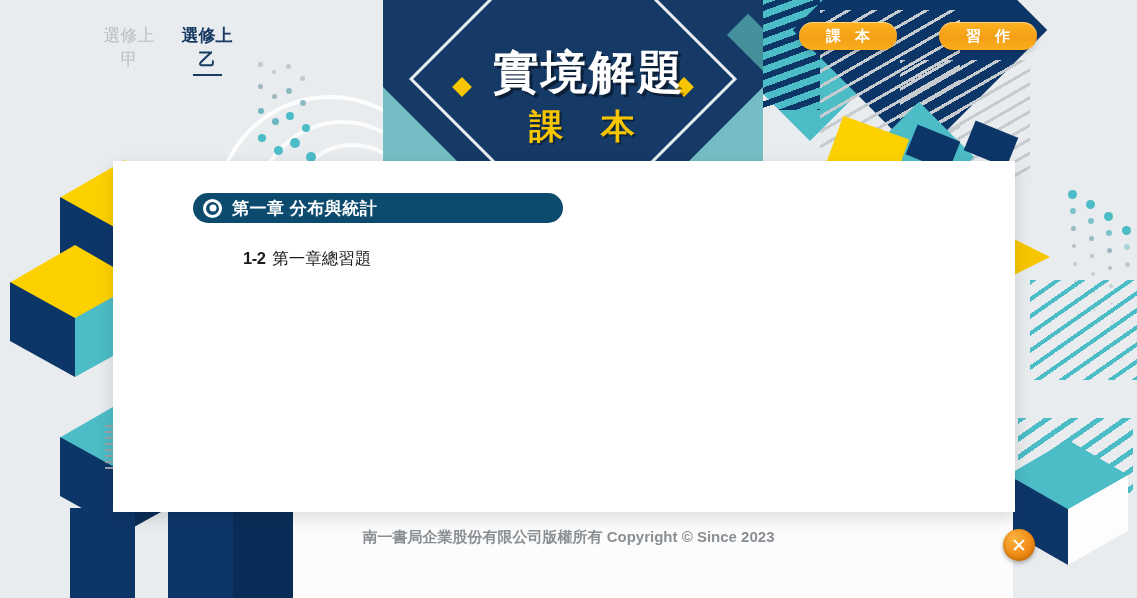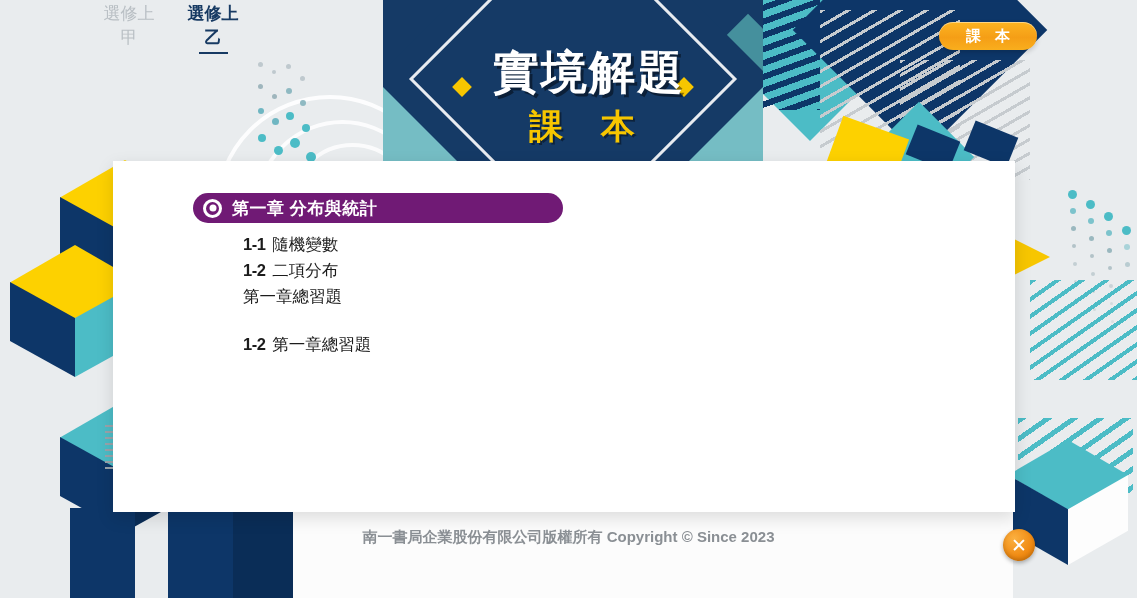--- a/index.html
+++ b/index.html
@@ -37,21 +37,21 @@
   .banner-sub{
     top:110px; font-size:34px; font-weight:bold; color:#f7c600; letter-spacing:14px;
     text-shadow:2px 2px 0 rgba(0,0,0,.4);
   }
   .bd-mark{
     position:absolute; width:14px; height:14px; background:#f7c600;
     transform:rotate(45deg); top:86px;
   }
 
   
-  .tabs { position:absolute; left:95px; top:2px; z-index:5; display:flex; gap:16px; }
+  .tabs { position:absolute; left:95px; top:24px; z-index:5; display:flex; gap:10px; }
   .tab {
     width:68px; text-align:center; font-size:17px; line-height:24px;
     cursor:pointer; font-weight:bold;
   }
   .tab.inactive { color:#b9bfc4; font-weight:normal; }
   .tab.active { color:#173a63; }
   .tab.active .u2 { border-bottom:2px solid #173a63; display:inline-block; padding:0 6px 2px; }
 
   
   .topbtns { position:absolute; right:100px; top:22px; z-index:5; display:flex; gap:42px; }
@@ -70,21 +70,21 @@
     background:#fff; z-index:4; box-shadow:0 6px 16px rgba(0,0,0,.13);
     padding:32px 0 0 80px;
   }
 
   .chapter { margin-bottom:8px; }
   .chap-head {
     display:inline-flex; align-items:center; gap:10px;
     height:30px; border-radius:15px; padding:0 22px 0 10px;
     min-width:370px; color:#fff; cursor:pointer;
   }
-  .chap-head.c1 { background:#701a75; }
+  .chap-head.c1 { background:#0c4a6e; }
   .chap-head.c2 { background:#f0697a; }
   .target-icon {
     width:19px; height:19px; border-radius:50%;
     border:3px solid #fff; position:relative; flex:none;
   }
   .target-icon::after{
     content:""; position:absolute; left:50%; top:50%;
     width:7px; height:7px; border-radius:50%; background:#fff;
     transform:translate(-50%,-50%);
   }
@@ -266,39 +266,29 @@
     <div>甲</div>
   </div>
   <div class="tab active">
     <div>選修上</div>
     <div><span class="u2">乙</span></div>
   </div>
 </div>
 
 <div class="topbtns">
   <div class="pillbtn">課 本</div>
+  <div class="pillbtn">習 作</div>
 </div>
 
 <div class="card">
 
   <div class="chapter">
     <div class="chap-head c1">
       <span class="target-icon"></span>
       <span class="chap-title">第一章 分布與統計</span>
-    </div>
-    <div class="sec-list">
-      <div class="sec">
-        <span class="num">1-1</span><span>隨機變數</span>
-      </div>
-      <div class="sec">
-        <span class="num">1-2</span><span>二項分布</span>
-      </div>
-      <div class="sec">
-        <span>第一章總習題</span>
-      </div>
     </div>
   </div>
 
   <div class="chapter" style="margin-top:22px;">
     <div class="sec-list">
       <div class="sec">
         <span class="num">1-2</span><span>第一章總習題</span>
       </div>
     </div>
   </div>

